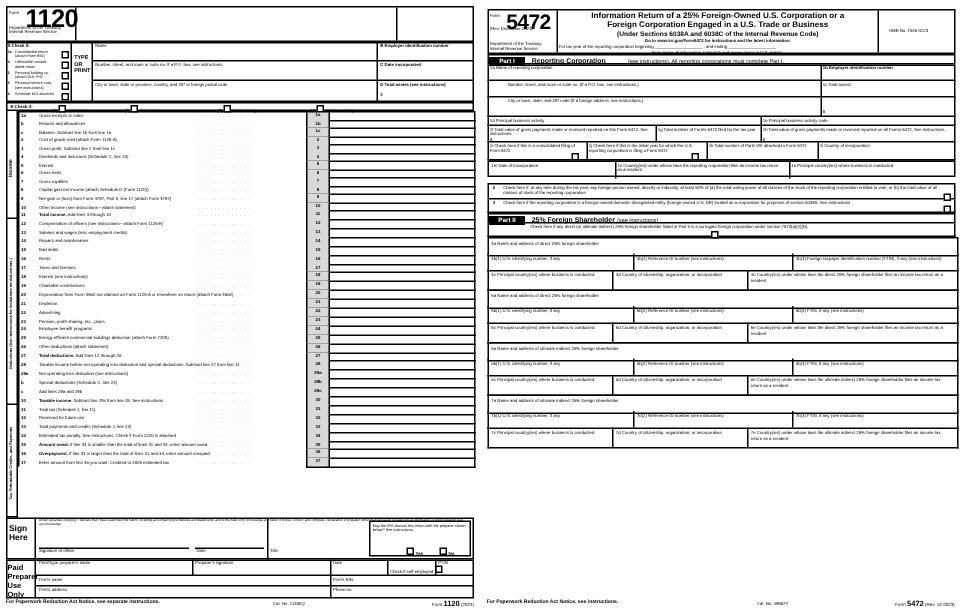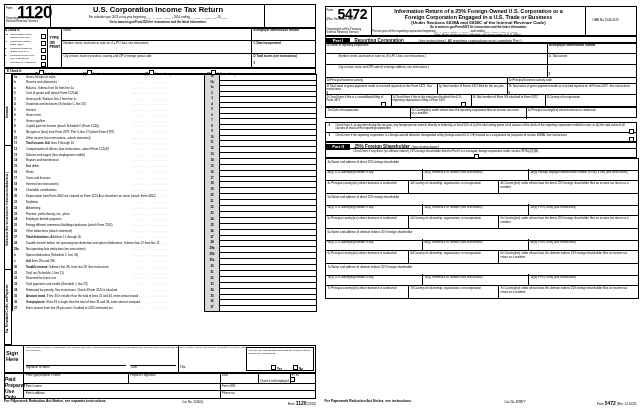--- a/index.html
+++ b/index.html
@@ -47,25 +47,20 @@
     <div class="bx bd" style="left:4px;top:4px;width:312px;height:24px;"></div>
 
     <div class="bx" style="left:6px;top:5px;width:44px;height:22px;">
       <div class="tx" style="position:absolute;left:0;top:1.5px;">Form</div>
       <div class="h1120num" style="position:absolute;left:11px;top:-1px;">1120</div>
       <div class="tx" style="position:absolute;left:0;top:12px;width:44px;">Department of the Treasury</div>
       <div class="tx" style="position:absolute;left:0;top:15px;width:44px;">Internal Revenue Service</div>
     </div>
     <div class="bx" style="left:50px;top:5px;width:0;height:22px;border-left:1px solid #000;"></div>
 
-    <div class="bx" style="left:52px;top:5px;width:212px;height:22px;">
-      <div class="h1120title ctr" style="position:absolute;left:0;top:1px;width:212px;">U.S. Corporation Income Tax Return</div>
-      <div class="tx ctr" style="position:absolute;left:0;top:10.5px;width:212px;">For calendar year 2024 or tax year beginning ________________, 2024, ending ________________, 20____</div>
-      <div class="tx ctr b7" style="position:absolute;left:0;top:15.5px;width:212px;">Go to www.irs.gov/Form1120 for instructions and the latest information.</div>
-    </div>
     <div class="bx" style="left:264px;top:5px;width:0;height:22px;border-left:1px solid #000;"></div>
 
     <div class="bx bd" style="left:4px;top:28px;width:312px;height:40px;"></div>
     <div class="bx" style="left:4px;top:28px;width:44px;height:40px;border-right:1px solid #000;">
       <div class="tx b7" style="position:absolute;left:1px;top:0.5px;">A  Check if:</div>
       <div id="f1120-checks" style="position:absolute;left:1px;top:4.5px;width:43px;">
           <div style="position: relative; height: 7px; font-size: 2.5px; line-height: 3px;">
             <span style="position:absolute;left:0;top:0;font-weight:bold;">1a</span>
             <span style="position:absolute;left:5px;top:0;width:28px;">Consolidated return (attach Form 851)</span>
             <span class="chk" style="position:absolute;left:36px;top:1px;"></span>

